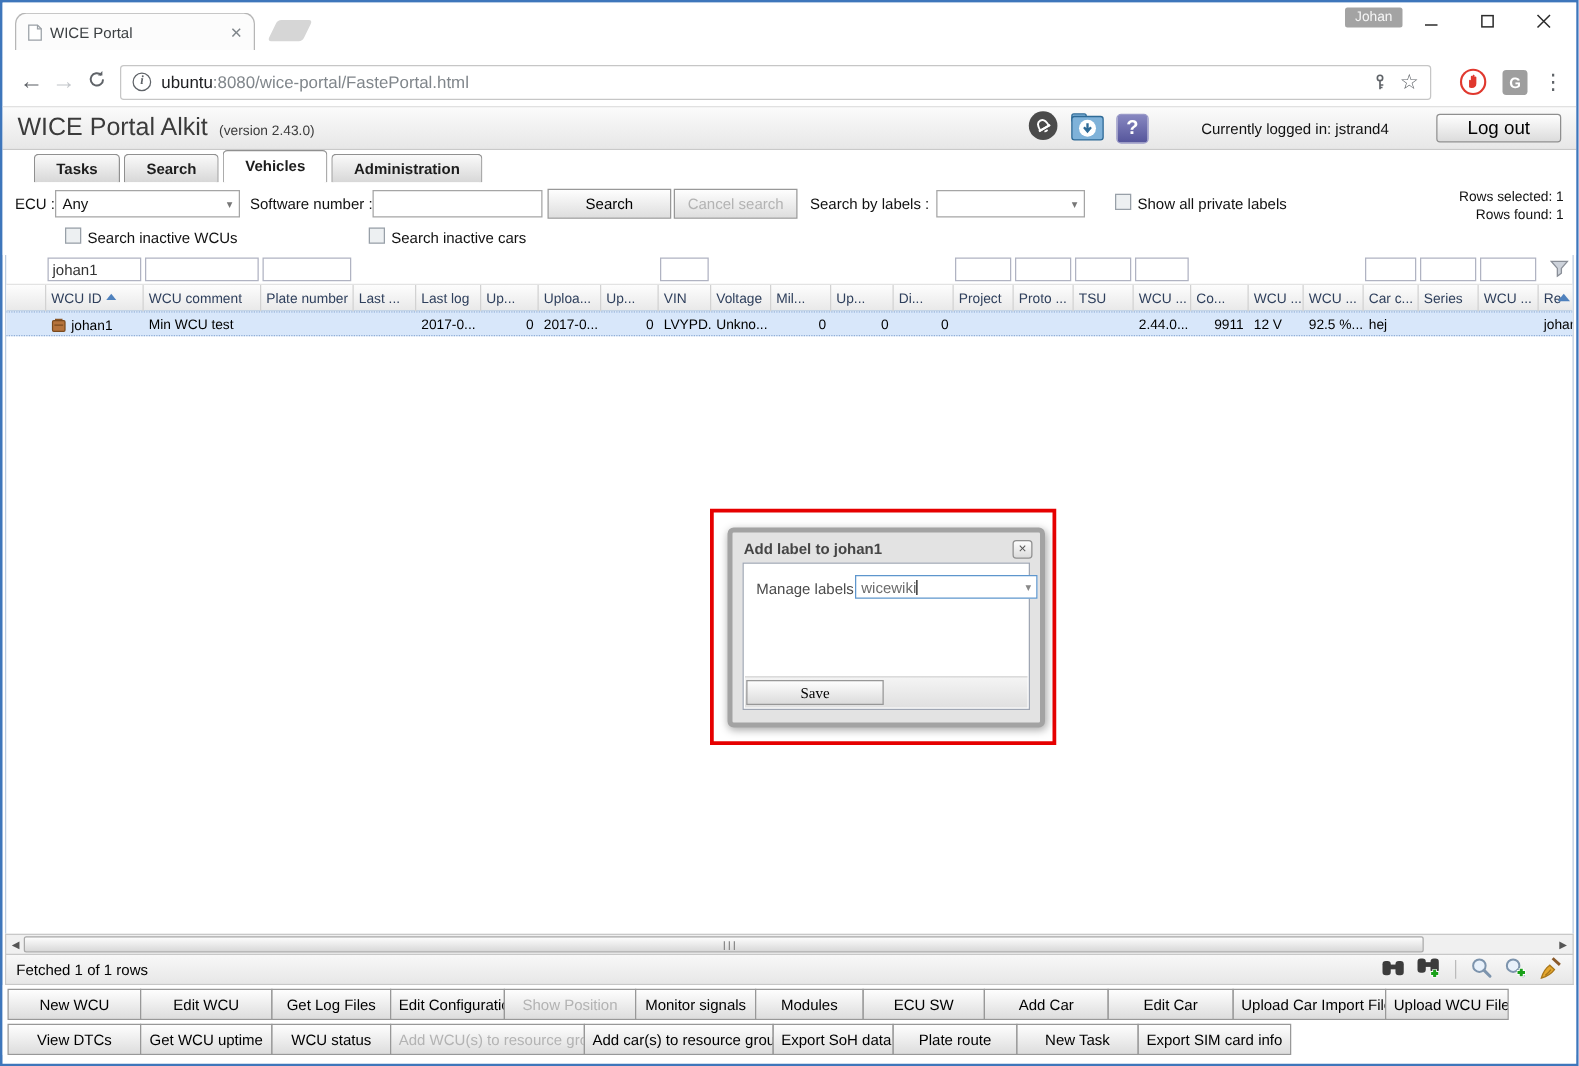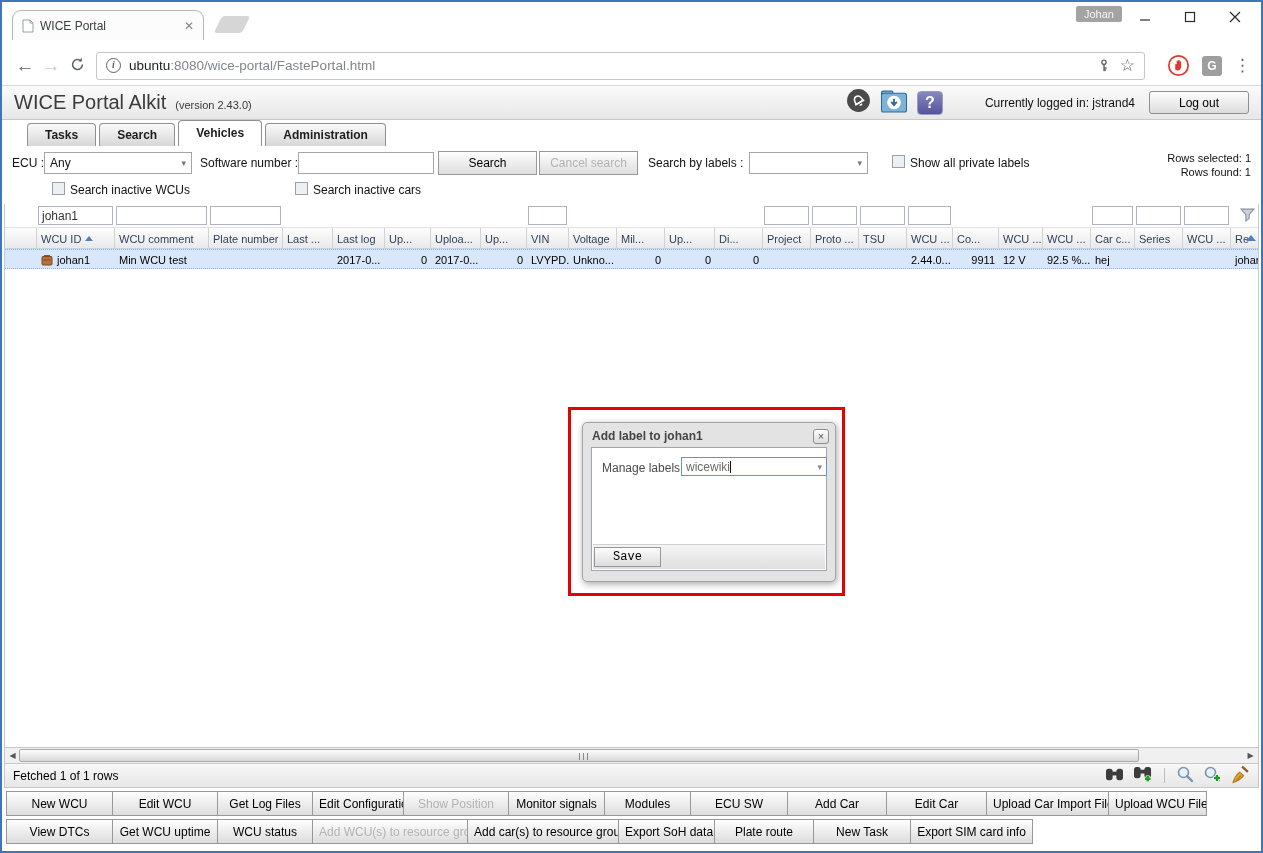--- a/index.html
+++ b/index.html
@@ -29,21 +29,21 @@
   .dots{font-size:17px;color:#5f6368;margin-left:12px;letter-spacing:0;}
   .ext-ico{margin-left:12px;display:flex;align-items:center;}
 
   
   .app-header{height:34px;background:linear-gradient(#fbfbfb,#e7e7e7);border-bottom:1px solid #c9c9c9;display:flex;align-items:center;padding:0 12px;}
   .app-title{font-size:20px;color:#3b3b3b;}
   .app-version{font-size:11px;color:#3b3b3b;margin-left:9px;margin-top:4px;}
   .hdr-icons{margin-left:auto;display:flex;align-items:center;gap:9px;}
   .help-ico{width:26px;height:24px;border-radius:4px;border:1px solid #9a9ac8;background:linear-gradient(#8787c0,#55559b);color:#fff;font-size:16px;font-weight:bold;display:flex;align-items:center;justify-content:center;}
   .logged-in{font-size:12px;color:#111;margin:0 14px 0 42px;}
-  .logout-btn{width:100px;height:23px;border:1px solid #8f8f8f;border-radius:3px;background:linear-gradient(#fefefe,#dcdcdc);font-size:12px;color:#000;font-family:"Liberation Sans",sans-serif;}
+  .logout-btn{width:100px;height:23px;border:1px solid #8f8f8f;border-radius:3px;background:linear-gradient(#fefefe,#dcdcdc);font-size:15px;color:#000;font-family:"Liberation Sans",sans-serif;margin-left:24px;}
 
   
   .app-tabs{height:26px;padding-left:25px;display:flex;align-items:flex-end;background:#fff;}
   .app-tab{height:23px;line-height:22px;padding:0 17px;margin-right:3px;background:linear-gradient(#fafafa,#d7d7d7);border:1px solid #909090;border-bottom:none;border-radius:4px 4px 0 0;font-size:12px;font-weight:bold;color:#1d1d1d;white-space:nowrap;}
   .app-tab.active{background:#fff;height:26px;line-height:25px;}
 
   
   .filterbar{height:58px;position:relative;background:#fff;font-size:12px;color:#111;}
   .fb{position:absolute;white-space:nowrap;}
   .sel{border:1px solid #a5a5a5;background:#fff;height:22px;display:flex;align-items:center;padding:0 5px;font-size:12px;color:#111;}
@@ -78,33 +78,33 @@
   .statusbar{height:24px;margin:0 2px;background:linear-gradient(#f8f8f8,#e7e7e7);border:1px solid #c8c8c8;border-top:none;display:flex;align-items:center;padding:0 8px;font-size:12px;color:#000;}
   .sb-icons{margin-left:auto;display:flex;align-items:center;gap:9px;}
   .sb-sep{width:1px;height:15px;background:#bbb;margin:0 2px;}
   .footer{padding:3px 0 0 4px;background:#fff;}
   .footer-row{display:flex;margin-bottom:3px;}
   .fbtn{height:25px;border:1px solid #989898;background:linear-gradient(#fefefe,#dddddd);font-size:12px;color:#000;margin-right:-1px;white-space:nowrap;overflow:hidden;font-family:"Liberation Sans",sans-serif;flex:0 0 auto;}
   .fbtn.disabled{color:#b3b3b3;}
 
   
   .red-box{position:absolute;left:566px;top:405px;width:277px;height:189px;border:3px solid #e60000;z-index:40;}
-  .dialog{position:absolute;left:11px;top:12px;width:254px;height:160px;background:#e3e3e3;border:1px solid #a3a3a3;border-radius:5px;box-shadow:1px 2px 7px rgba(0,0,0,.35);}
+  .dialog{position:absolute;left:11px;top:12px;width:254px;height:160px;background:#e3e3e3;border:4px solid #a3a3a3;border-radius:5px;box-shadow:1px 2px 7px rgba(0,0,0,.35);}
   .dlg-title{font-size:12px;font-weight:bold;color:#454545;padding:6px 9px 3px;}
   .dlg-close{position:absolute;right:6px;top:6px;width:16px;height:15px;border:1px solid #8f8f8f;border-radius:3px;background:linear-gradient(#fdfdfd,#dcdcdc);font-size:11px;color:#555;display:flex;align-items:center;justify-content:center;line-height:1;}
   .dlg-body{position:absolute;left:8px;right:8px;top:24px;bottom:10px;background:#fff;border:1px solid #9fa6b3;}
   .dlg-label{position:absolute;left:10px;top:13px;font-size:12px;color:#4a4a4a;white-space:nowrap;}
   .combo{position:absolute;left:89px;top:9px;width:146px;height:19px;border:1px solid #5e96cd;background:#fff;display:flex;align-items:center;}
   .combo-text{font-size:12px;color:#6b6b6b;padding-left:4px;}
   .caret{width:1px;height:12px;background:#111;}
   .combo-arrow{margin-left:auto;color:#888;font-size:9px;padding-right:4px;}
   .dropdown{position:absolute;left:89px;top:30px;width:151px;height:101px;background:#fff;border:1px solid #b2c3d9;box-shadow:1px 2px 4px rgba(0,0,0,.25);z-index:5;}
   .dropdown-hint{font-size:12px;color:#000;text-align:center;padding:8px 2px 0;line-height:15px;}
   .dlg-footer{position:absolute;left:1px;right:1px;bottom:1px;height:25px;background:linear-gradient(#f4f4f4,#e0e0e0);border-top:1px solid #cfcfcf;}
-  .save-btn{position:absolute;left:1px;top:2px;width:67px;height:20px;border:1px solid #979797;background:linear-gradient(#fdfdfd,#dcdcdc);font-size:12px;color:#000;font-family:Liberation Mono, monospace;}
+  .save-btn{position:absolute;left:1px;top:2px;width:110px;height:20px;border:1px solid #979797;background:linear-gradient(#fdfdfd,#dcdcdc);font-size:12px;color:#000;font-family:Liberation Serif, serif;}
 </style>
 </head>
 <body>
 
 <div class="window">
 
   <div class="titlebar">
     <div class="btab">
       <svg width="12" height="14" viewBox="0 0 12 14">
           <path d="M1 1h7l3 3v9H1z" fill="#fff" stroke="#9aa0a6"></path>

